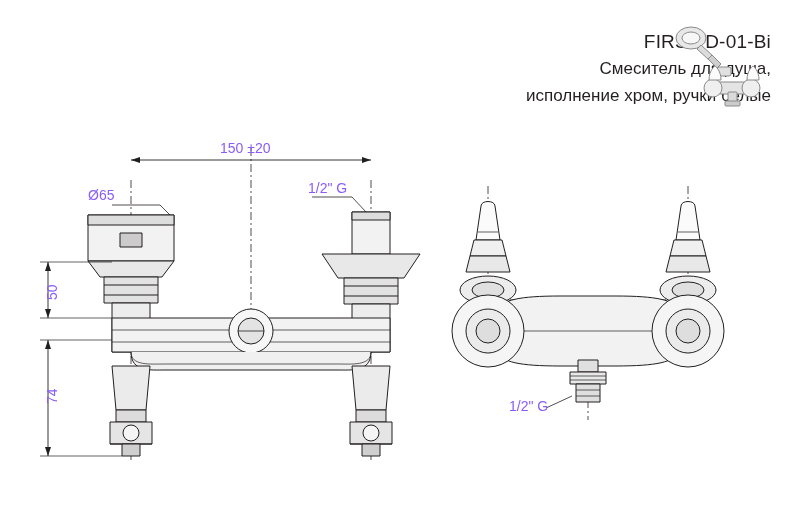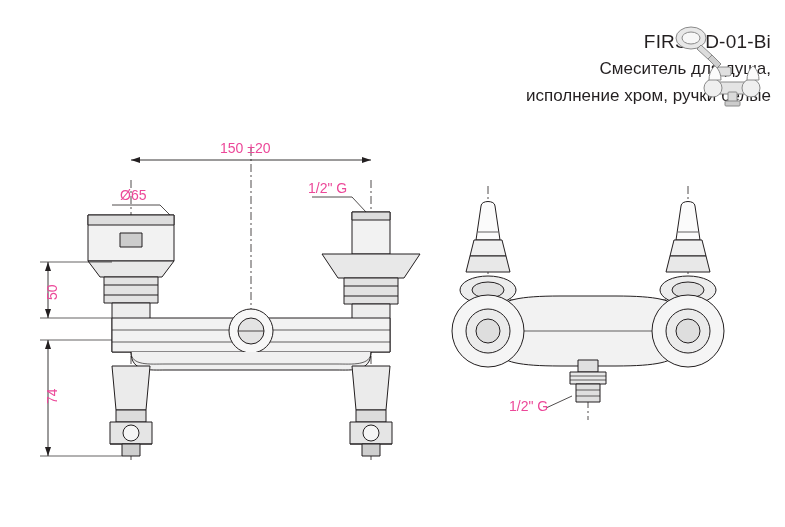--- a/index.html
+++ b/index.html
@@ -43,21 +43,21 @@
     height: 92px;
   }
   .svg-main {
     position: absolute;
     left: 0;
     top: 0;
   }
   .lbl {
     position: absolute;
     font-size: 14px;
-    color: #ec4899;
+    color: #8b5cf6;
     white-space: nowrap;
   }
   .lbl-rot {
     transform: rotate(-90deg);
     transform-origin: left top;
   }
 </style>
 </head>
 <body>
 
@@ -210,19 +210,19 @@
         <line x1="576" y1="390" x2="600" y2="390"></line>
         <line x1="576" y1="396" x2="600" y2="396"></line>
       </g>
 
       <line x1="546" y1="408" x2="572" y2="396" stroke-width="0.8"></line>
 
     </g>
   </svg>
 
   <div class="lbl" style="left:220px; top:140px;">150 ±20</div>
-  <div class="lbl" style="left:120px; top:187px;">Ø65</div>
+  <div class="lbl" style="left:88px; top:187px;">Ø65</div>
   <div class="lbl" style="left:308px; top:180px;">1/2" G</div>
   <div class="lbl lbl-rot" style="left:44px; top:300px;">50</div>
   <div class="lbl lbl-rot" style="left:44px; top:404px;">74</div>
   <div class="lbl" style="left:509px; top:398px;">1/2" G</div>
 
 </div>
 
 </body></html>

